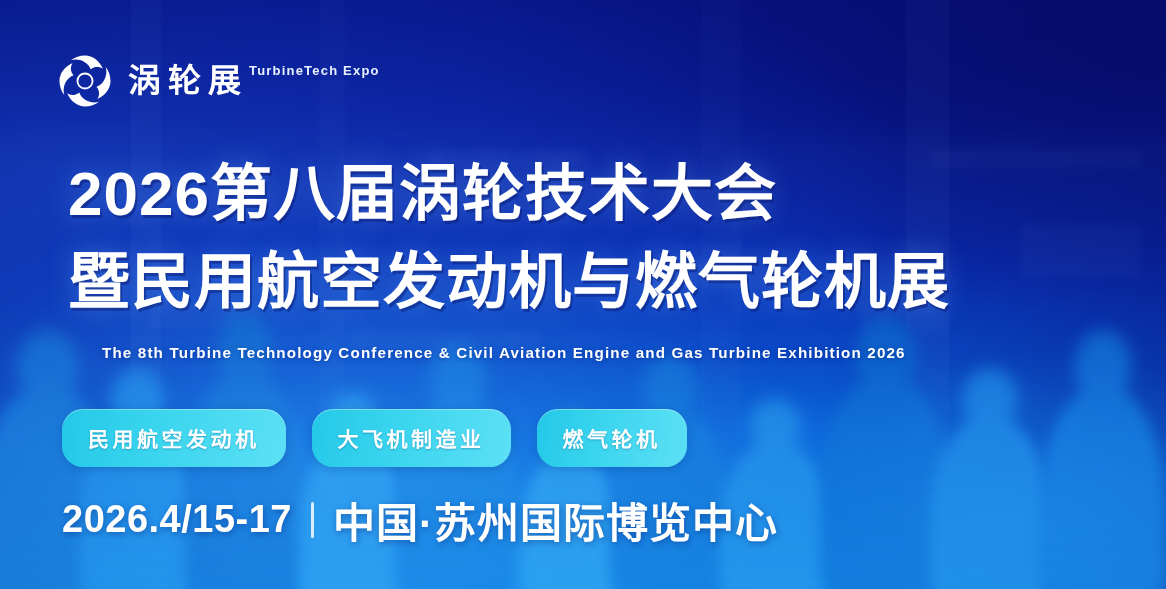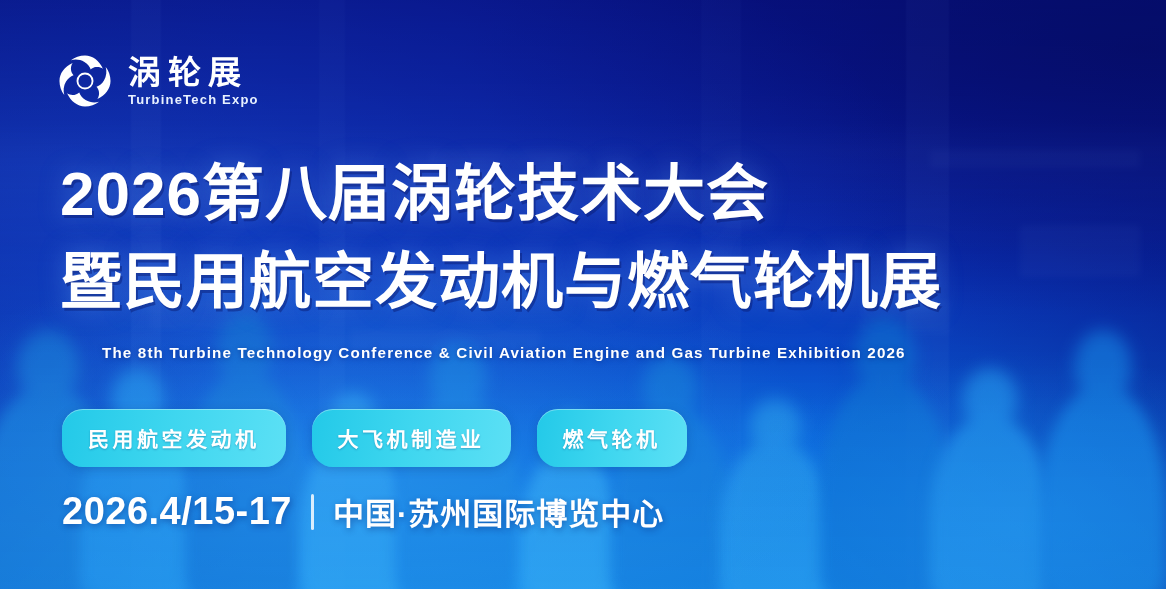--- a/index.html
+++ b/index.html
@@ -132,41 +132,41 @@
   
   .logo {
     position: absolute;
     left: 56px;
     top: 52px;
     display: flex;
     align-items: center;
     gap: 14px;
   }
   .logo-mark { width: 58px; height: 58px; flex: none; display: block; }
-  .logo-text { display: flex; flex-direction: column; gap: 1px; }
+  .logo-text { display: flex; flex-direction: row; gap: 1px; }
   .logo-cn {
     font-size: 33px;
     font-weight: 700;
     color: #ffffff;
     letter-spacing: 7px;
     line-height: 1.08;
     white-space: nowrap;
   }
   .logo-en {
     font-size: 13px;
     font-weight: 700;
     color: #e8f1ff;
     letter-spacing: 1.2px;
     white-space: nowrap;
   }
 
   
   .headline {
     position: absolute;
-    left: 60px;
+    left: 68px;
     top: 150px;
   }
   .headline-line {
     font-size: 62px;
     font-weight: 900;
     color: #ffffff;
     line-height: 1.42;
     letter-spacing: 1px;
     white-space: nowrap;
     text-shadow:
@@ -231,21 +231,21 @@
     letter-spacing: 0.5px;
     text-shadow: 1px 2px 6px rgba(8,35,120,0.45);
   }
   .divider {
     width: 3px;
     height: 36px;
     background: rgba(255,255,255,0.82);
     border-radius: 2px;
   }
   .venue {
-    font-size: 31px;
+    font-size: 42px;
     font-weight: 700;
     color: #ffffff;
     letter-spacing: 1px;
     text-shadow: 1px 2px 6px rgba(8,35,120,0.45);
   }
 </style>
 </head>
 <body>
 
 <div class="banner">

